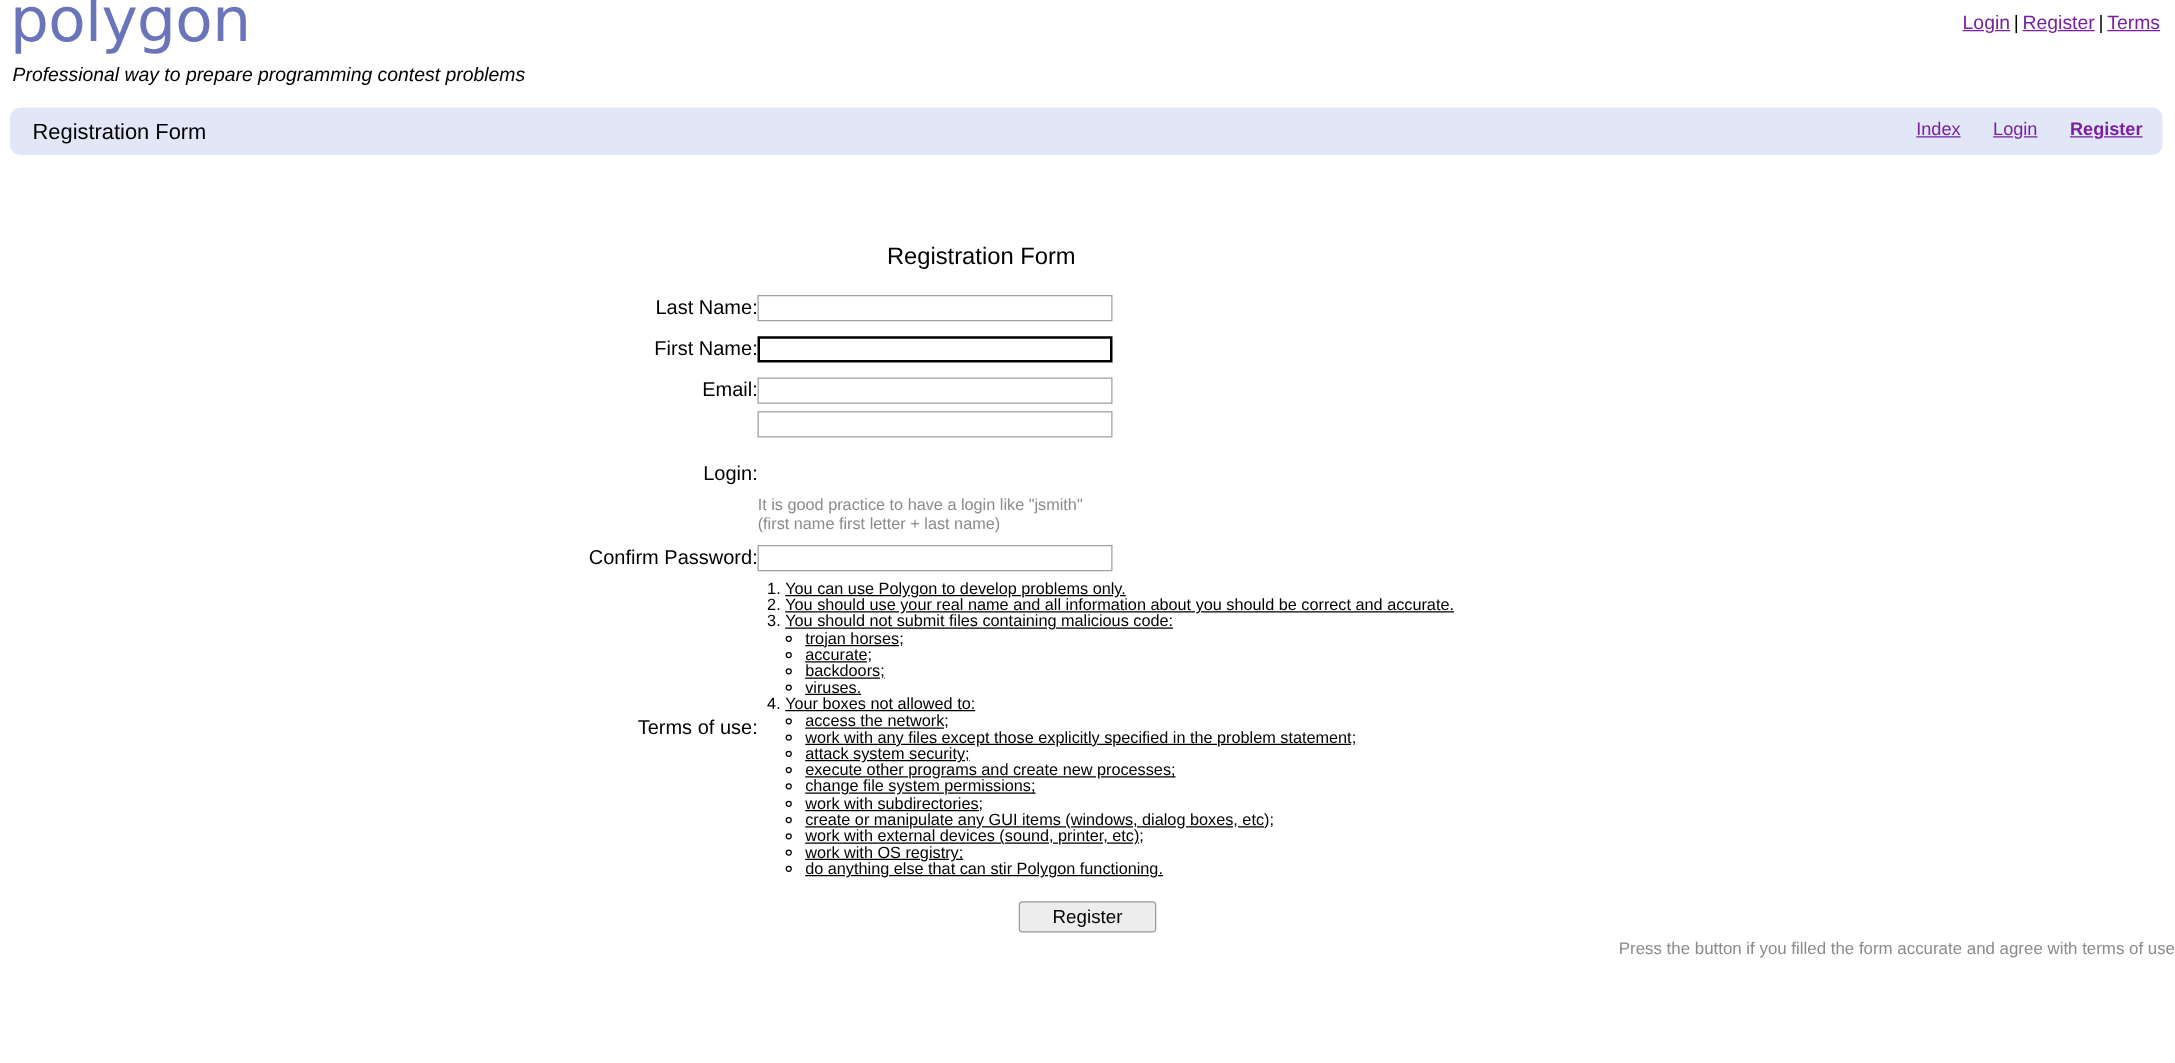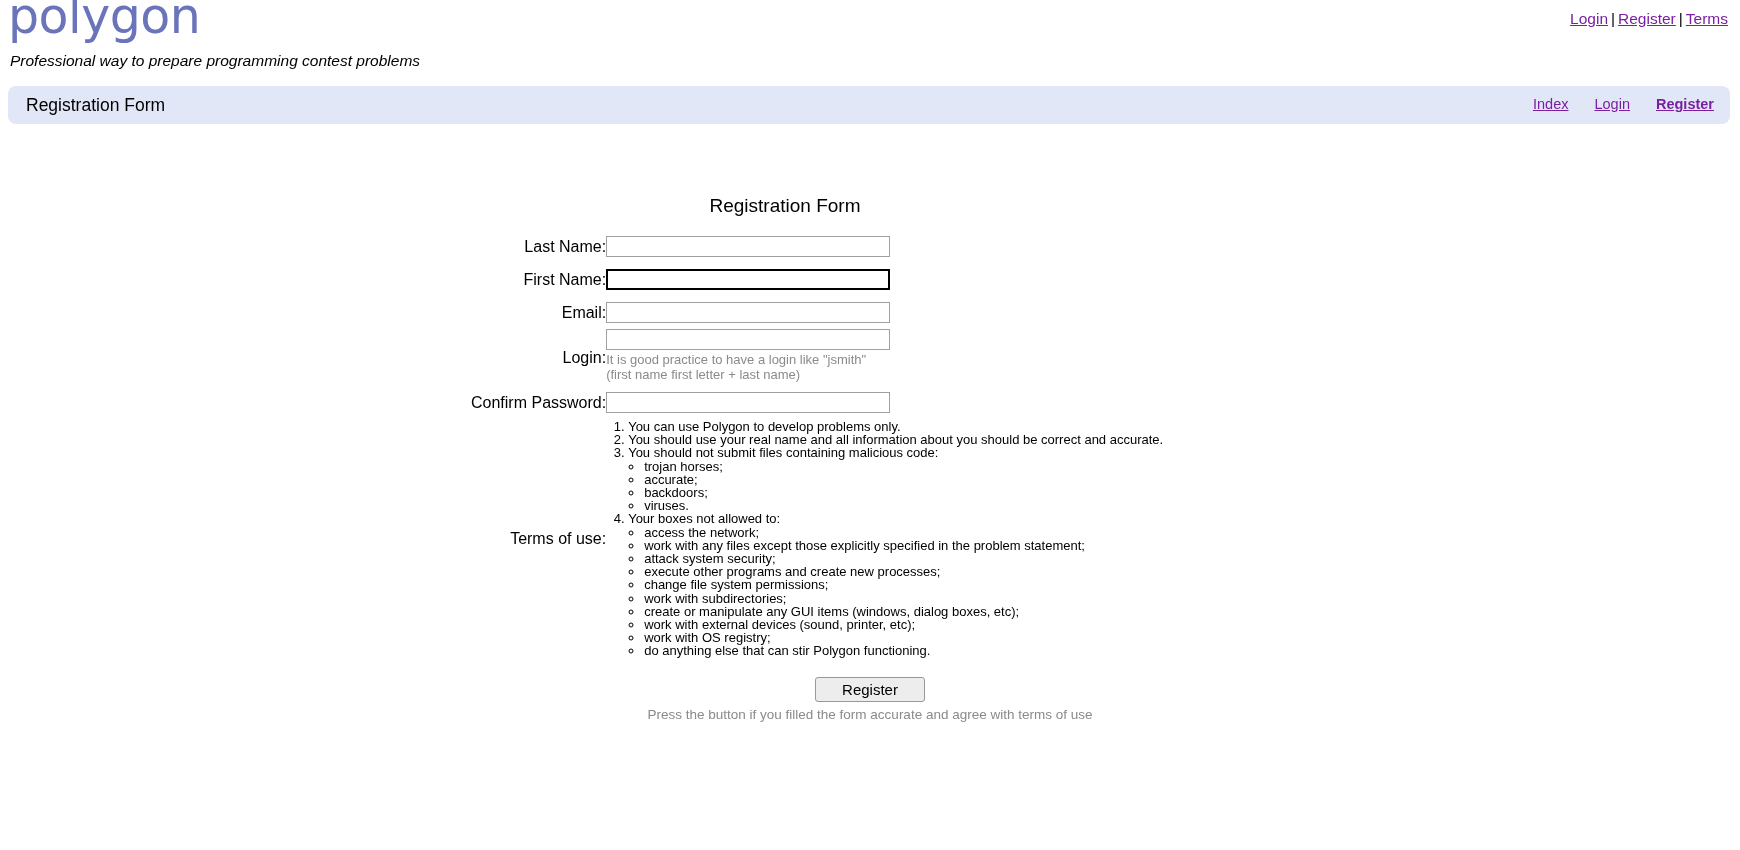--- a/index.html
+++ b/index.html
@@ -141,28 +141,30 @@
     border: 2px solid #000000;
     box-shadow: 0 0 0 1px #ffffff inset;
     padding: 0px 1px;
   }
   .hint {
     color: #8a8a8a;
     font-size: 13px;
     line-height: 14.5px;
     padding-top: 3px;
     padding-bottom: 4px;
+    margin-top: 44px;
   }
 
   
   .terms {
     font-size: 13px;
     line-height: 12.7px;
     color: #000;
     padding-top: 2px;
+    text-decoration: underline;
   }
   .terms ol {
     margin: 0;
     padding-left: 22px;
     list-style-type: decimal;
   }
   .terms ol > li {
     margin: 0;
     padding: 0;
     line-height: 12.7px;
@@ -190,21 +192,21 @@
     font-family: "Liberation Sans", sans-serif;
     font-size: 15px;
     color: #000;
     background: #ededed;
     border: 1px solid #999999;
     border-radius: 3px;
     padding: 3px 26px;
     cursor: pointer;
   }
   .pressnote {
-    text-align: center;
+    text-align: right;
     color: #8a8a8a;
     font-size: 13.5px;
     padding-top: 5px;
   }
 </style>
 </head>
 <body>
 
 <div class="topbar">
   <div class="logo">polygon</div>

